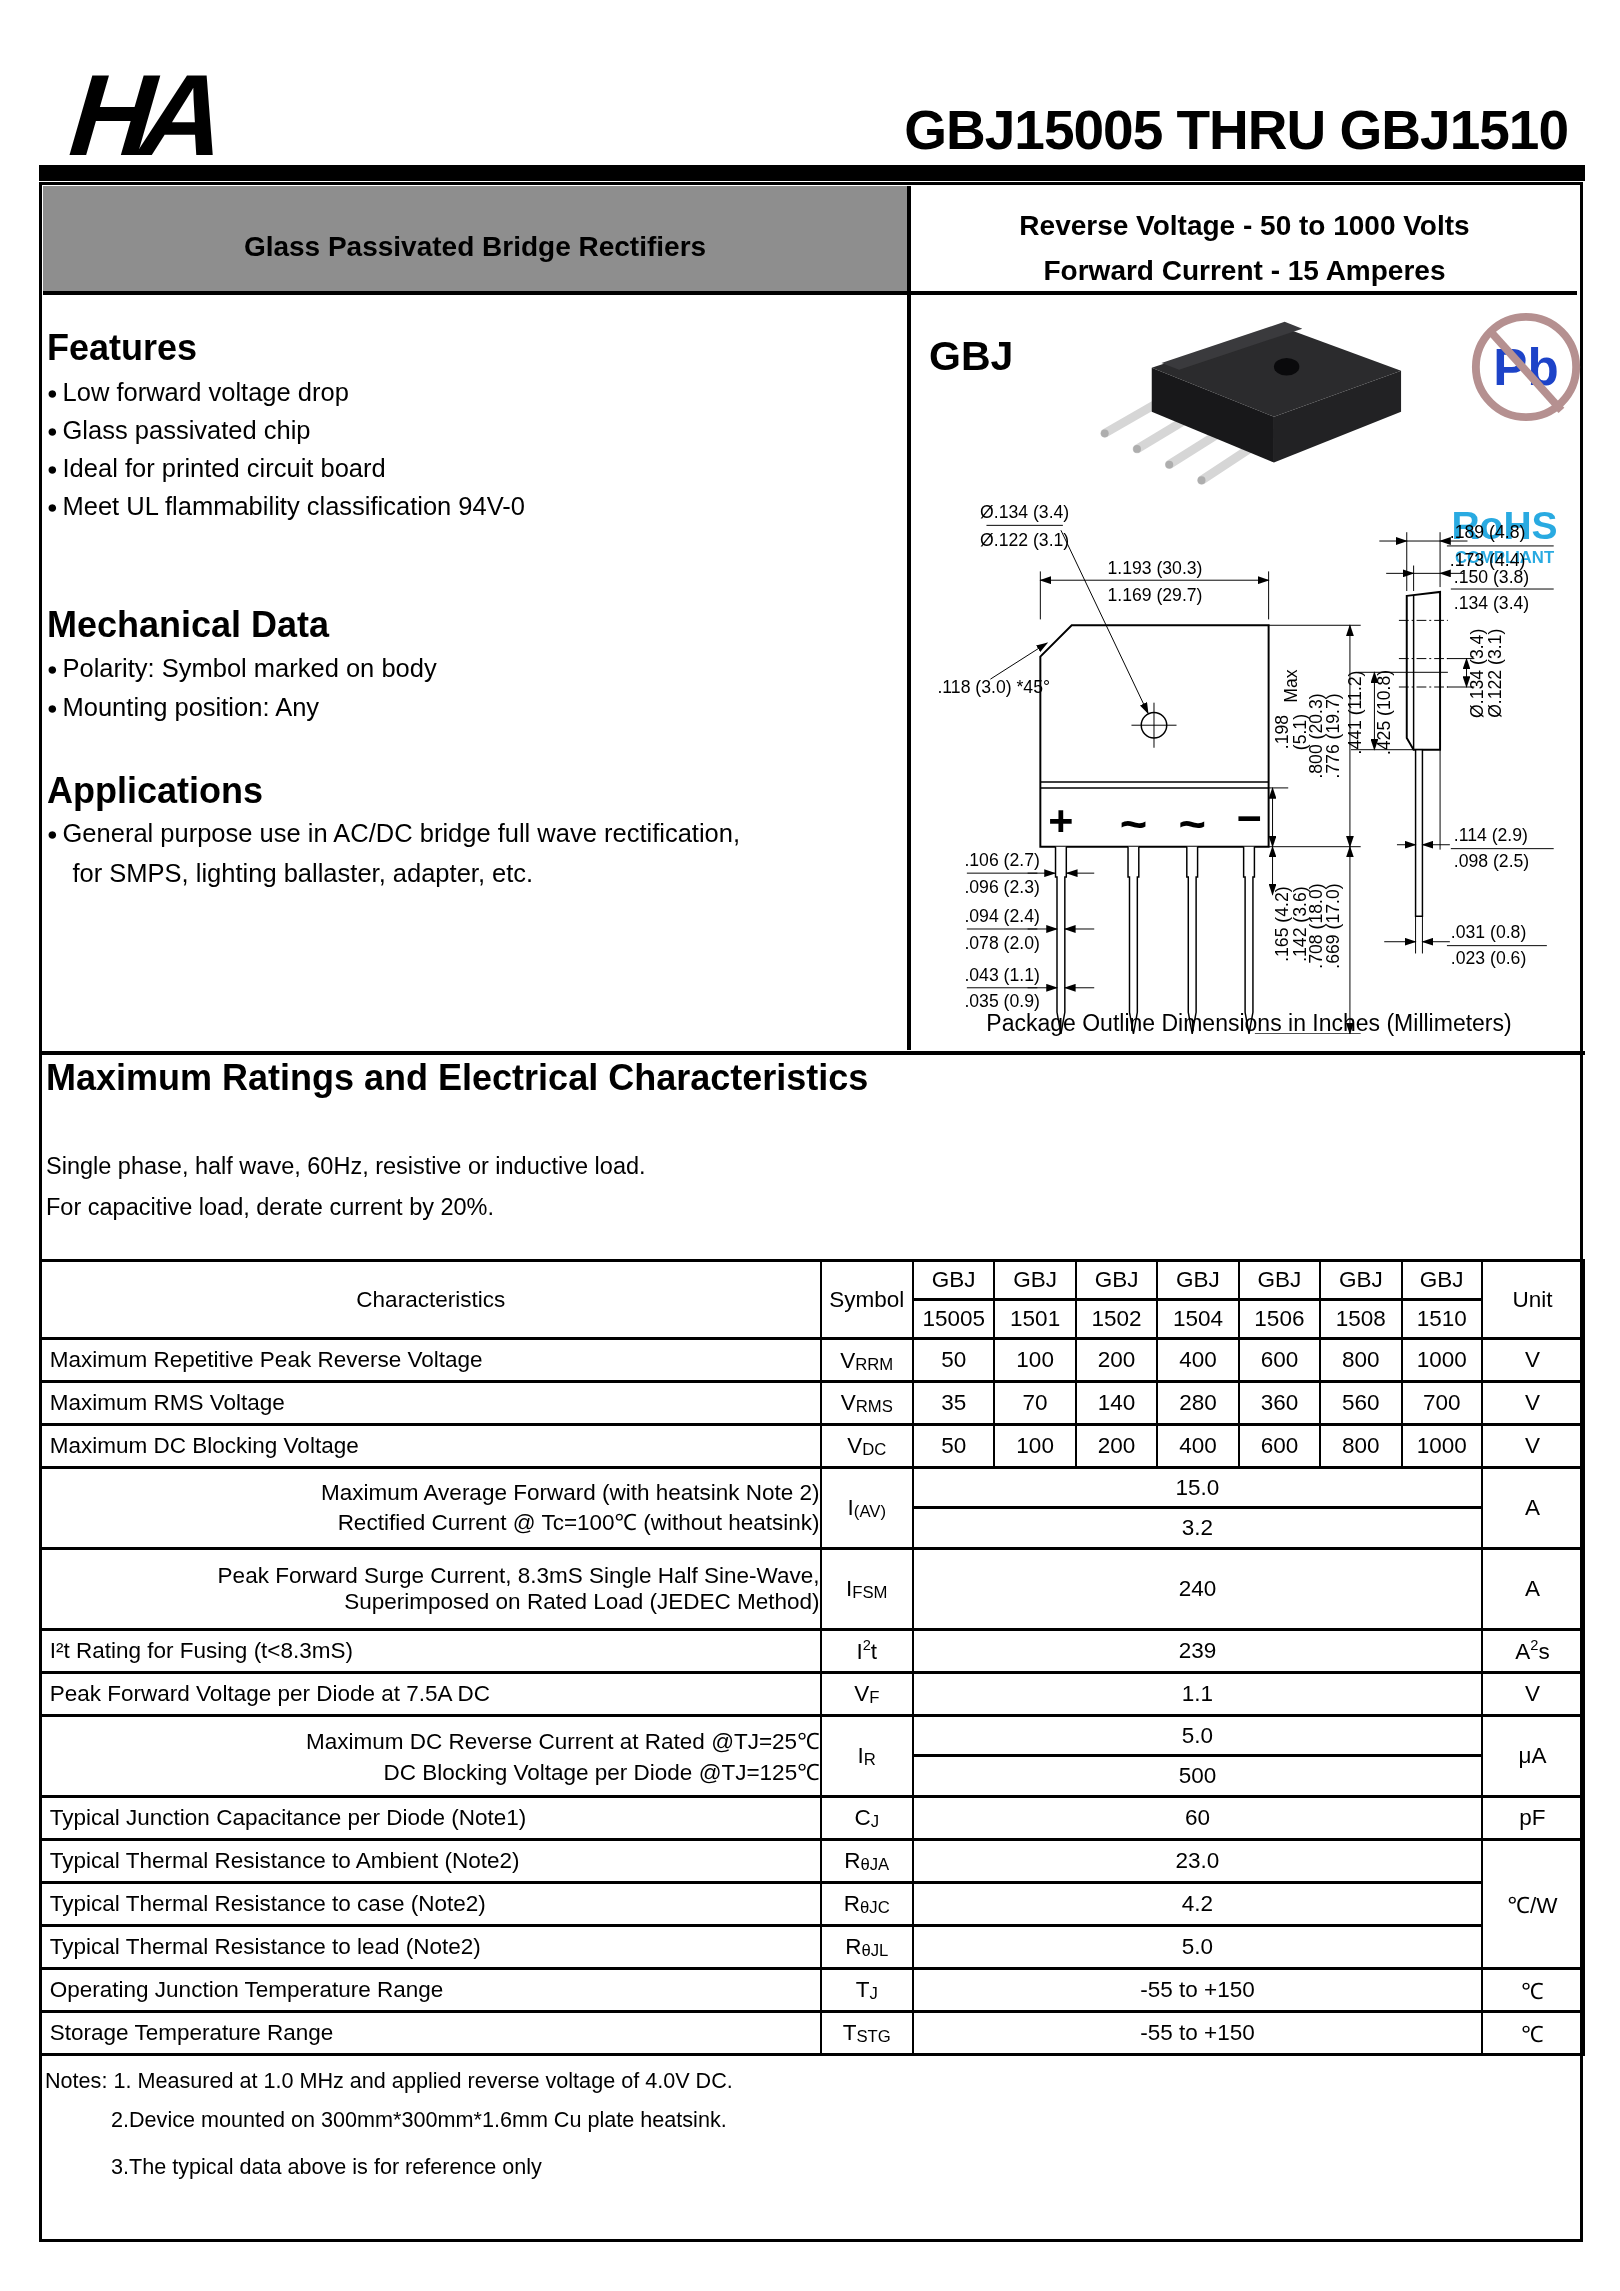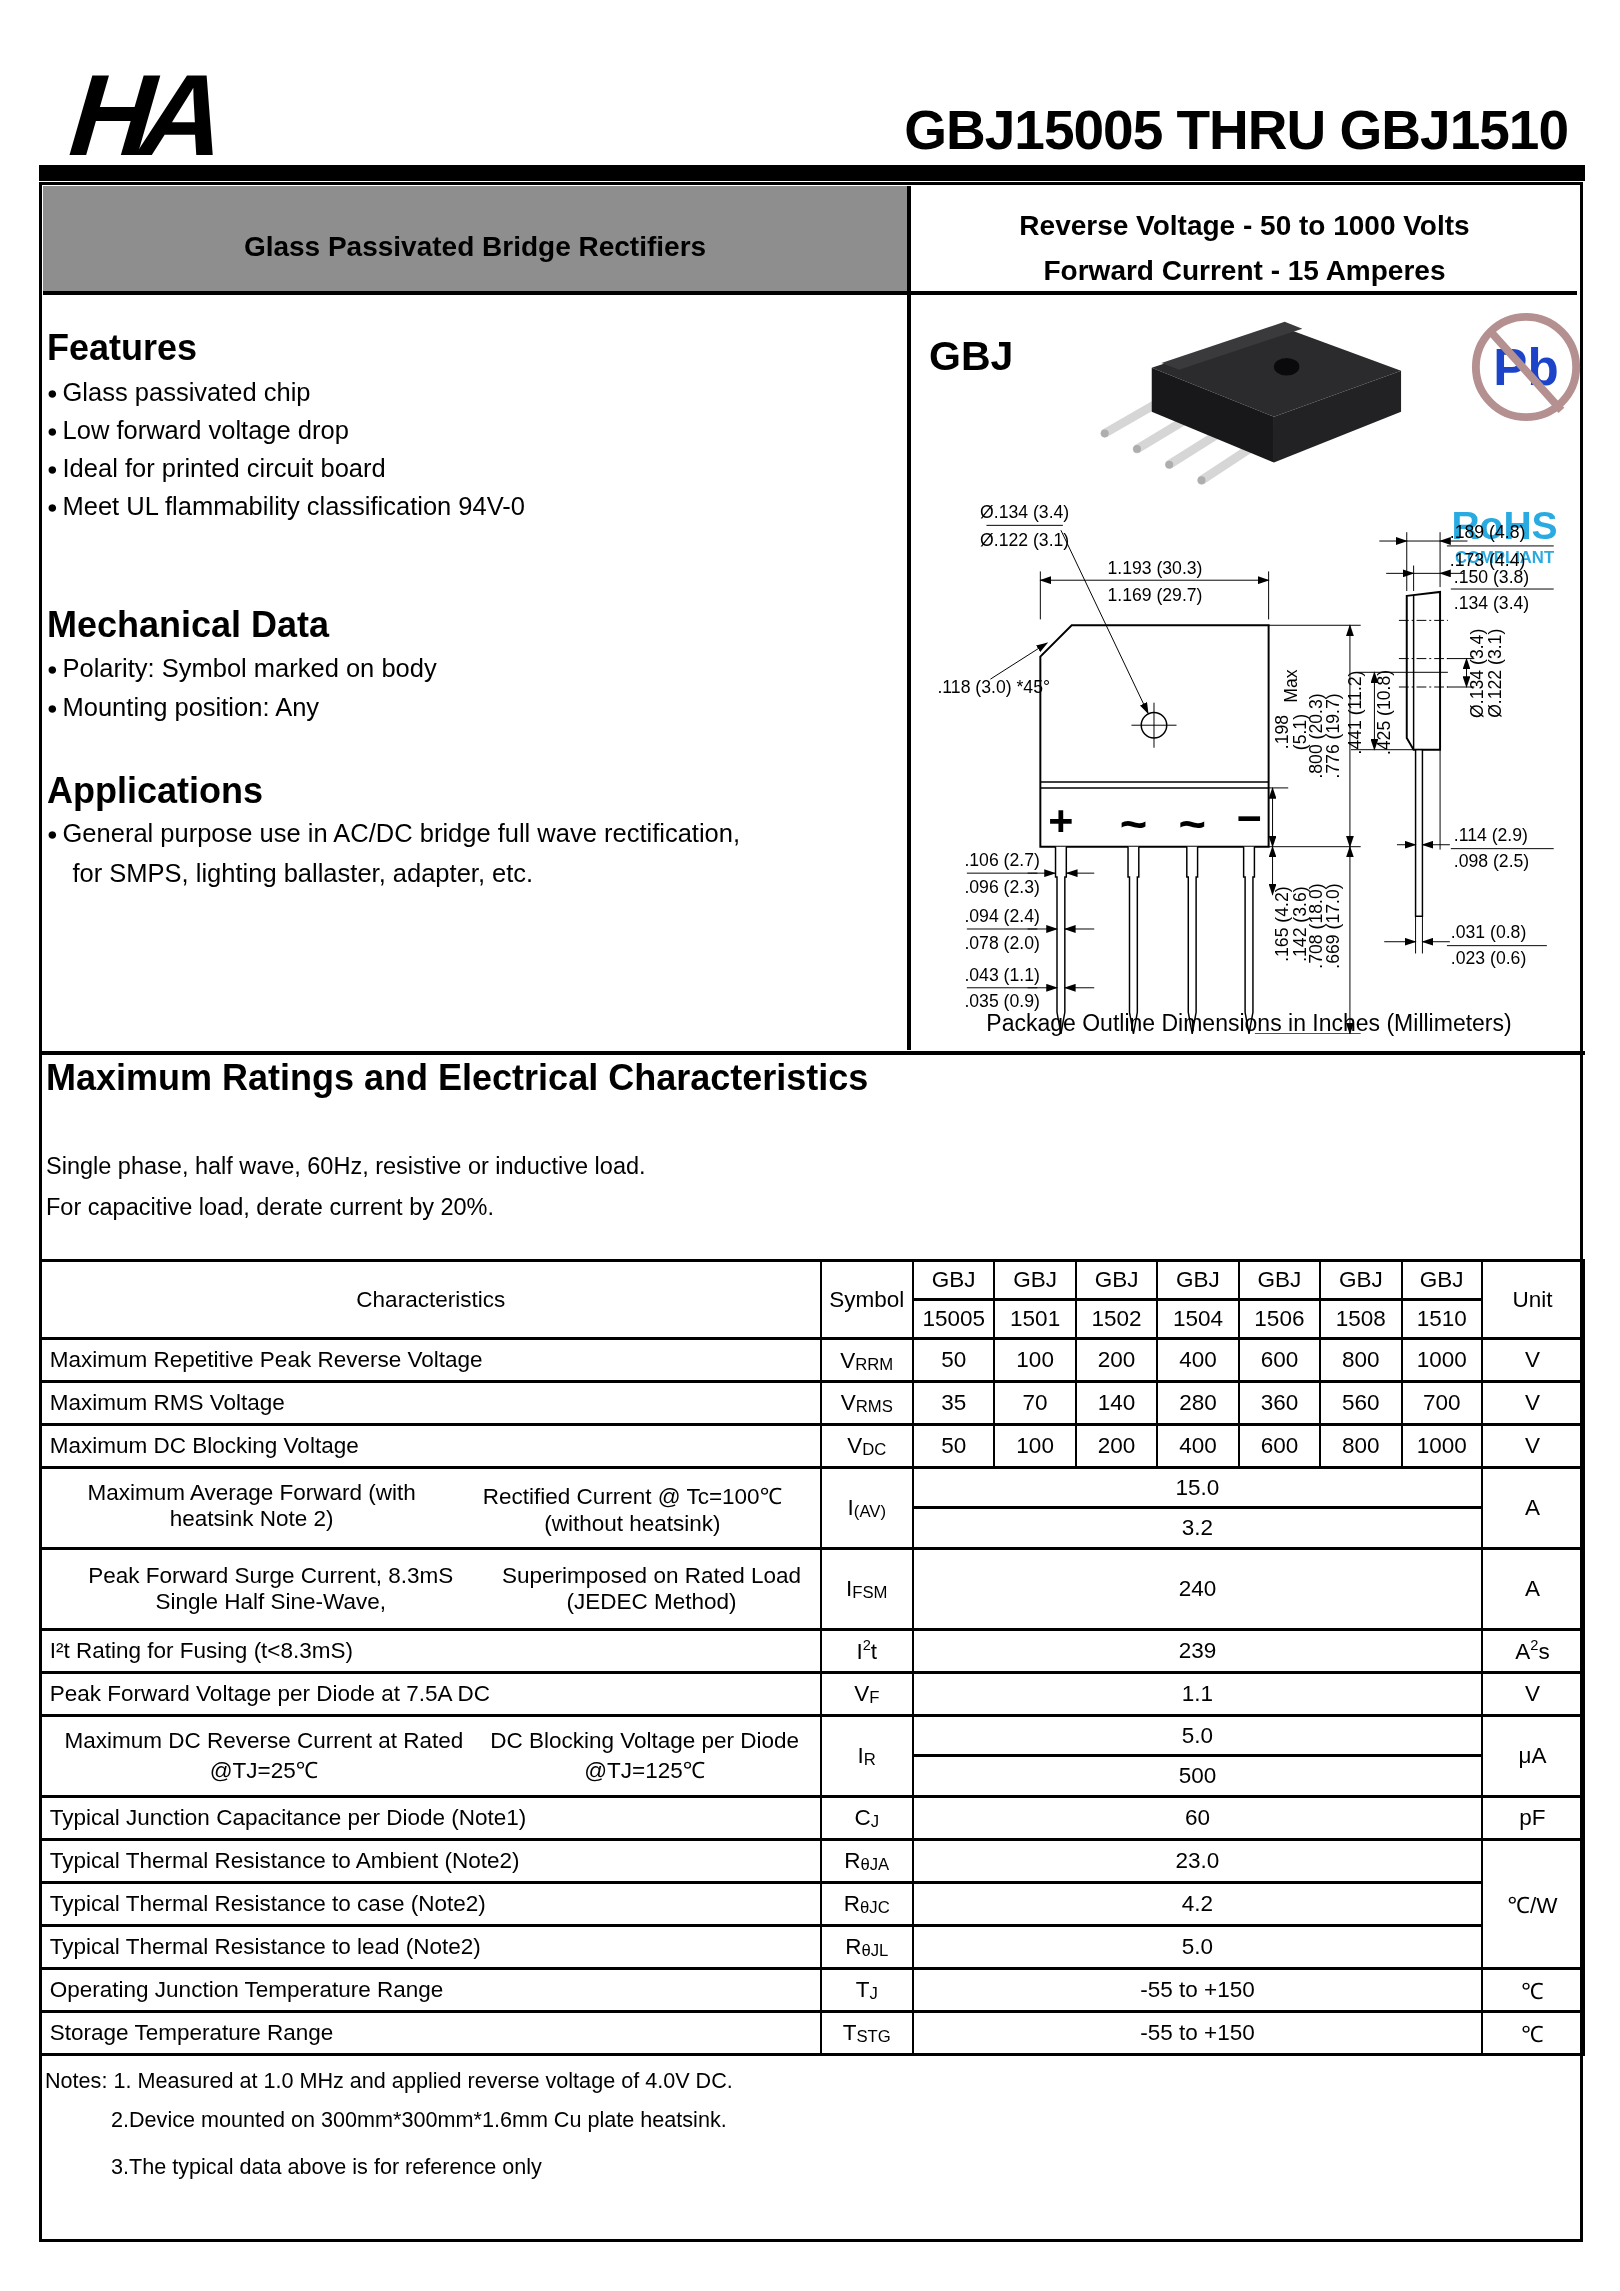--- a/index.html
+++ b/index.html
@@ -26,22 +26,22 @@
   
   .r-line{font-size:23.5px;white-space:nowrap;}
   
   table.spec{border-collapse:collapse;table-layout:fixed;width:1546px;
              font-size:22.5px;}
   table.spec td{border:2px solid #000;border-top:3.9px solid #000;border-bottom:3.9px solid #000;
                 padding:0;vertical-align:middle;text-align:center;overflow:hidden;}
   table.spec{border:3.9px solid #000;}
   td.lbl{text-align:left !important;padding-left:7.8px !important;}
   td.lbl2{text-align:left !important;padding:0 !important;}
-  .two-line{display:flex;flex-direction:row;justify-content:space-around;
-            height:100%;padding-left:16px;text-align:center;}
+  .two-line{display:flex;flex-direction:column;justify-content:space-around;
+            height:100%;padding-left:16px;text-align:right;}
   .sb{font-size:16.7px;position:relative;top:2px;}
   .sp{font-size:14.7px;vertical-align:super;}
   
   .note{font-size:21.6px;white-space:nowrap;}
   
   .rohs{color:#29aae1;font-weight:bold;margin-top:32px;}
   svg text{font-family:"Liberation Sans",sans-serif;}
   .dimtxt{font-size:18px;}
   .dimtxt-s{font-size:17px;}
 </style>
@@ -63,22 +63,22 @@
 
   <div class="abs graycell" style="left:43px;top:186px;width:865px;height:106px;"></div>
   <div class="abs line" style="left:43px;top:291px;width:1534px;height:3.9px;"></div>
   <div class="abs line" style="left:907px;top:186px;width:3.9px;height:864px;"></div>
   <div class="abs banner-txt ctr" style="left:43px;top:231px;width:864px;">Glass Passivated Bridge Rectifiers</div>
   <div class="abs banner-txt ctr" style="left:911px;top:210px;width:667px;">Reverse Voltage  -  50 to 1000 Volts</div>
   <div class="abs banner-txt ctr" style="left:911px;top:255px;width:667px;">Forward Current -  15 Amperes</div>
 
   <div class="abs sect-h" style="left:47px;top:327px;">Features</div>
   <ul class="abs blist" style="left:47px;top:373px;">
+    <li>Low forward voltage drop</li>
     <li>Glass passivated chip</li>
-    <li>Low forward voltage drop</li>
     <li>Ideal for printed circuit board</li>
     <li>Meet UL flammability classification 94V-0</li>
   </ul>
 
   <div class="abs sect-h" style="left:47px;top:604px;">Mechanical Data</div>
   <ul class="abs blist wide" style="left:47px;top:649px;">
     <li>Polarity: Symbol marked on body</li>
     <li>Mounting position: Any</li>
   </ul>
 

